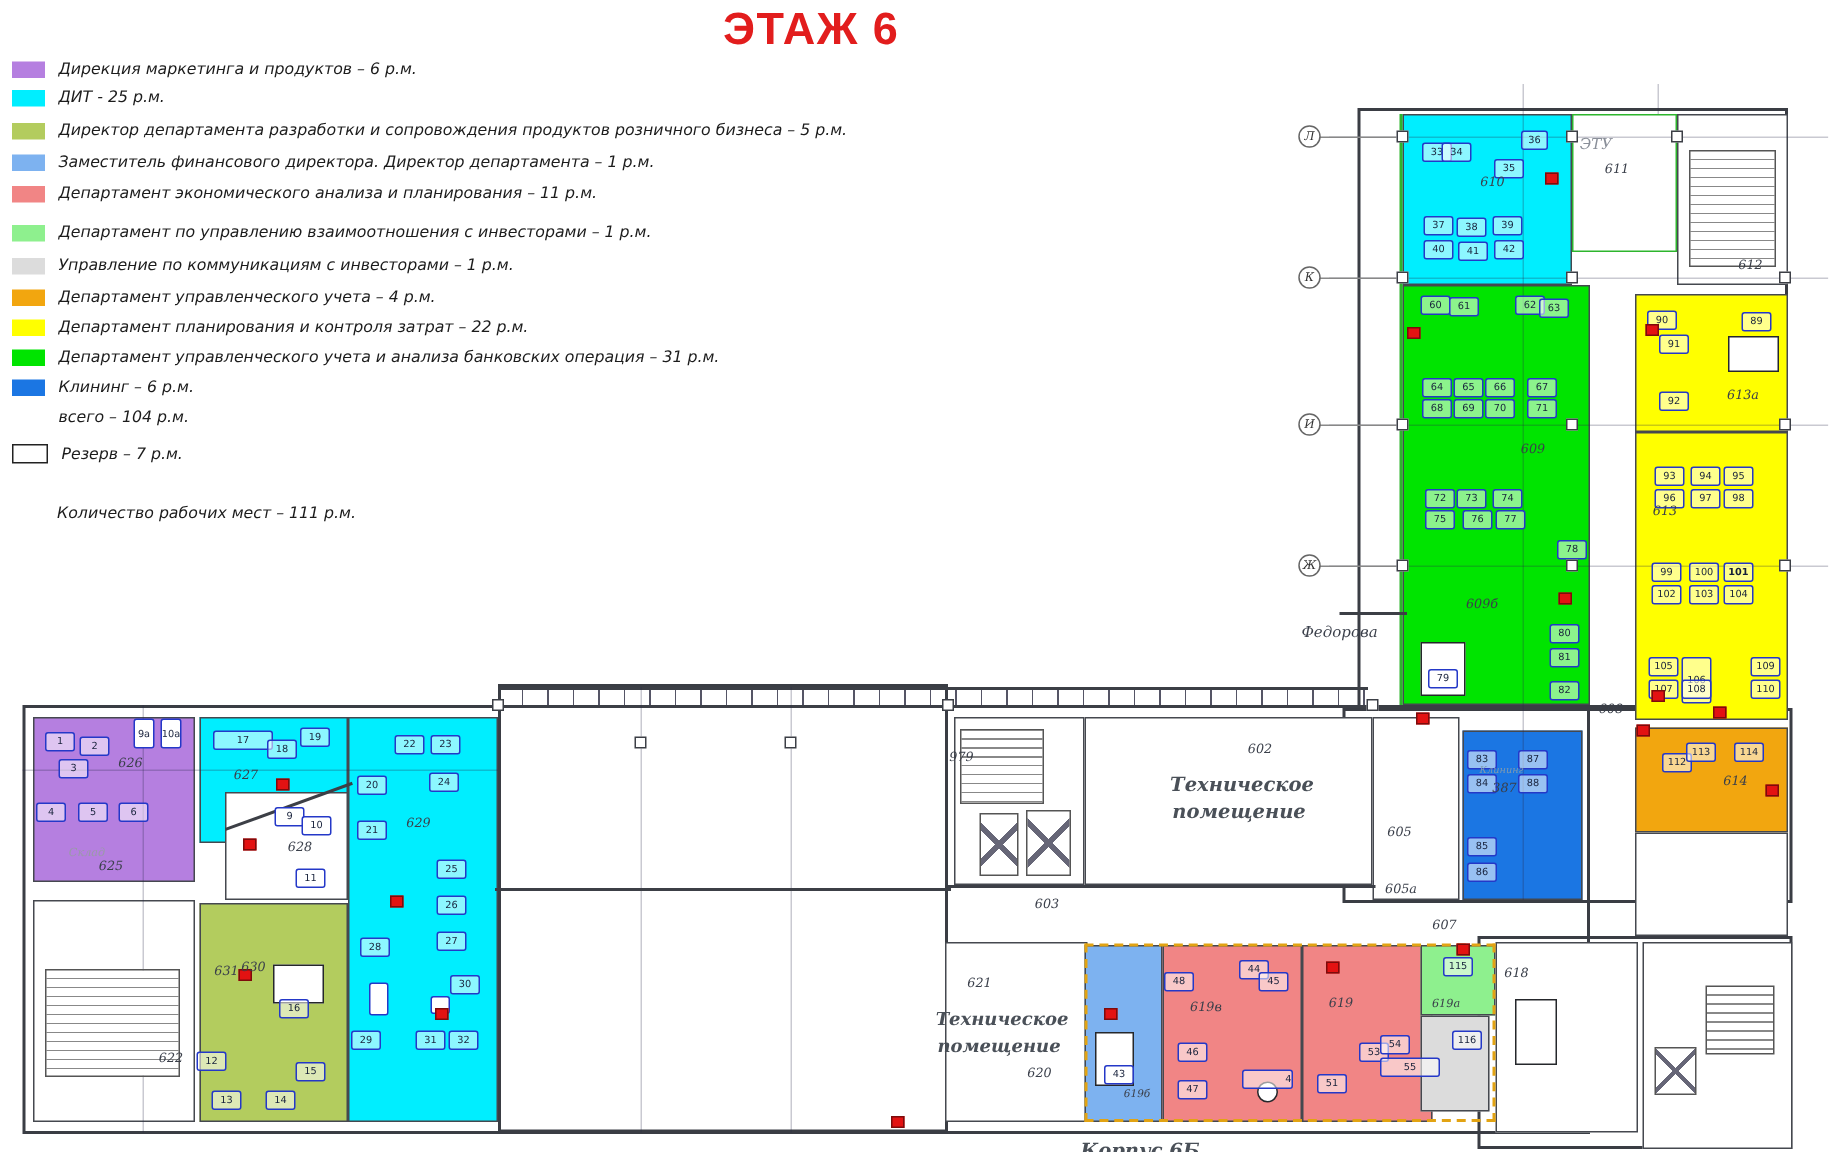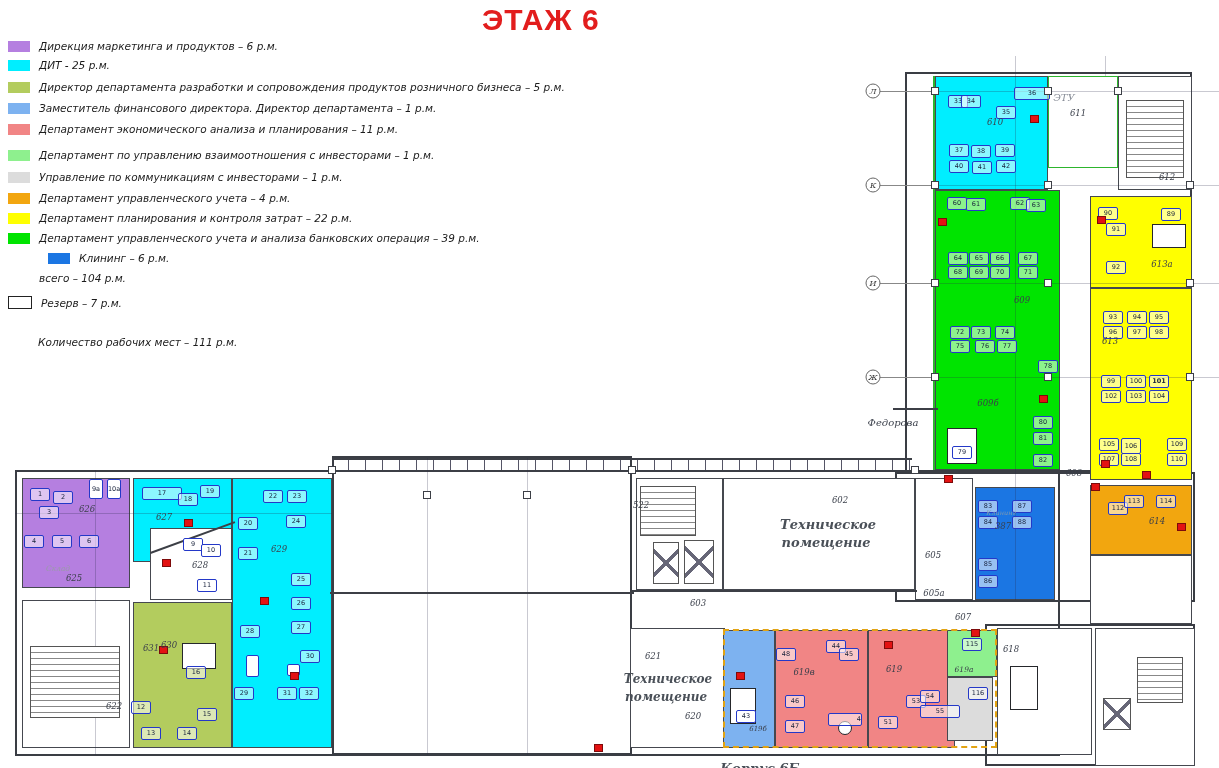--- a/index.html
+++ b/index.html
@@ -77,23 +77,23 @@
       <div class="legend-row" style="left: 8px; top: 192px;">
         <div class="legend-swatch" style="background: rgb(242, 166, 15);"></div>
         <div class="legend-label">Департамент управленческого учета – 4 р.м.</div>
       </div>
       <div class="legend-row" style="left: 8px; top: 212px;">
         <div class="legend-swatch" style="background: rgb(255, 255, 0);"></div>
         <div class="legend-label">Департамент планирования и контроля затрат – 22 р.м.</div>
       </div>
       <div class="legend-row" style="left: 8px; top: 232px;">
         <div class="legend-swatch" style="background: rgb(0, 228, 0);"></div>
-        <div class="legend-label">Департамент управленческого учета и анализа банковских операция – 39 р.м.</div>
-      </div>
-      <div class="legend-row" style="left: 8px; top: 252px; margin-left: 40px;">
+        <div class="legend-label">Департамент управленческого учета и анализа банковских операция – 31 р.м.</div>
+      </div>
+      <div class="legend-row" style="left: 8px; top: 252px;">
         <div class="legend-swatch" style="background: rgb(27, 118, 227);"></div>
         <div class="legend-label">Клининг – 6 р.м.</div>
       </div>
       <div class="legend-row" style="left: 8px; top: 272px;">
         <div class="legend-swatch" style="visibility: hidden;"></div>
         <div class="legend-label">всего  – 104 р.м.</div>
       </div>
       <div class="legend-row" style="left: 8px; top: 296px;">
         <div class="legend-swatch outlined"></div>
         <div class="legend-label">Резерв – 7 р.м.</div>
@@ -160,21 +160,21 @@
       <div class="elev" style="left: 1103px; top: 698px; width: 28px; height: 32px;"></div>
       <div class="mtable" style="left: 947px; top: 428px; width: 30px; height: 36px;"></div>
       <div class="mtable" style="left: 1152px; top: 224px; width: 34px; height: 24px;"></div>
       <div class="mtable" style="left: 1010px; top: 666px; width: 28px; height: 44px;"></div>
       <div class="mtable" style="left: 730px; top: 688px; width: 26px; height: 36px;"></div>
       <div class="mtable" style="left: 182px; top: 643px; width: 34px; height: 26px;"></div>
       <div class="circletab" style="left: 838px; top: 721px; width: 14px; height: 14px;"></div>
       <div class="desk" style="left: 948px; top: 94.5px; width: 20px; height: 13px;">33</div>
       <div class="desk" style="left: 961px; top: 94.5px; width: 20px; height: 13px;">34</div>
       <div class="desk" style="left: 996px; top: 105.5px; width: 20px; height: 13px;">35</div>
-      <div class="desk" style="left: 1014px; top: 86.5px; width: 36px; height: 13px;">36</div>
+      <div class="desk" style="left: 1014px; top: 86.5px; width: 18px; height: 13px;">36</div>
       <div class="desk" style="left: 949px; top: 143.5px; width: 20px; height: 13px;">37</div>
       <div class="desk" style="left: 971px; top: 144.5px; width: 20px; height: 13px;">38</div>
       <div class="desk" style="left: 995px; top: 143.5px; width: 20px; height: 13px;">39</div>
       <div class="desk" style="left: 949px; top: 159.5px; width: 20px; height: 13px;">40</div>
       <div class="desk" style="left: 972px; top: 160.5px; width: 20px; height: 13px;">41</div>
       <div class="desk" style="left: 996px; top: 159.5px; width: 20px; height: 13px;">42</div>
       <div class="desk" style="left: 947px; top: 196.5px; width: 20px; height: 13px;">60</div>
       <div class="desk" style="left: 966px; top: 197.5px; width: 20px; height: 13px;">61</div>
       <div class="desk" style="left: 1010px; top: 196.5px; width: 20px; height: 13px;">62</div>
       <div class="desk" style="left: 1026px; top: 198.5px; width: 20px; height: 13px;">63</div>
@@ -207,21 +207,21 @@
       <div class="desk" style="left: 1103px; top: 325.5px; width: 20px; height: 13px;">96</div>
       <div class="desk" style="left: 1127px; top: 325.5px; width: 20px; height: 13px;">97</div>
       <div class="desk" style="left: 1149px; top: 325.5px; width: 20px; height: 13px;">98</div>
       <div class="desk" style="left: 1101px; top: 374.5px; width: 20px; height: 13px;">99</div>
       <div class="desk" style="left: 1126px; top: 374.5px; width: 20px; height: 13px;">100</div>
       <div class="desk" style="left: 1149px; top: 374.5px; width: 20px; height: 13px; font-weight: bold;">101</div>
       <div class="desk" style="left: 1101px; top: 389.5px; width: 20px; height: 13px;">102</div>
       <div class="desk" style="left: 1126px; top: 389.5px; width: 20px; height: 13px;">103</div>
       <div class="desk" style="left: 1149px; top: 389.5px; width: 20px; height: 13px;">104</div>
       <div class="desk" style="left: 1099px; top: 437.5px; width: 20px; height: 13px;">105</div>
-      <div class="desk" style="left: 1121px; top: 437.5px; width: 20px; height: 16px;">106</div>
+      <div class="desk" style="left: 1121px; top: 437.5px; width: 20px; height: 31px;">106</div>
       <div class="desk" style="left: 1099px; top: 452.5px; width: 20px; height: 13px;">107</div>
       <div class="desk" style="left: 1121px; top: 452.5px; width: 20px; height: 13px;">108</div>
       <div class="desk" style="left: 1167px; top: 437.5px; width: 20px; height: 13px;">109</div>
       <div class="desk" style="left: 1167px; top: 452.5px; width: 20px; height: 13px;">110</div>
       <div class="desk" style="left: 978px; top: 499.5px; width: 20px; height: 13px;">83</div>
       <div class="desk" style="left: 978px; top: 515.5px; width: 20px; height: 13px;">84</div>
       <div class="desk" style="left: 1012px; top: 499.5px; width: 20px; height: 13px;">87</div>
       <div class="desk" style="left: 1012px; top: 515.5px; width: 20px; height: 13px;">88</div>
       <div class="desk" style="left: 978px; top: 557.5px; width: 20px; height: 13px;">85</div>
       <div class="desk" style="left: 978px; top: 574.5px; width: 20px; height: 13px;">86</div>
@@ -327,21 +327,21 @@
       <div class="plabel" style="left: 1162px; top: 264px;">613а</div>
       <div class="plabel" style="left: 1110px; top: 341px;">613</div>
       <div class="plabel" style="left: 1074px; top: 473px;">608</div>
       <div class="plabel" style="left: 1001px; top: 513px; font-size: 6.5px; color: rgb(127, 154, 176);">Клининг</div>
       <div class="plabel" style="left: 1003px; top: 526px;">387</div>
       <div class="plabel" style="left: 1157px; top: 521px;">614</div>
       <div class="plabel" style="left: 933px; top: 555px;">605</div>
       <div class="plabel" style="left: 934px; top: 593px;">605а</div>
       <div class="plabel" style="left: 963px; top: 617px;">607</div>
       <div class="plabel" style="left: 1011px; top: 649px;">618</div>
-      <div class="plabel" style="left: 641px; top: 505px;">522</div>
+      <div class="plabel" style="left: 641px; top: 505px;">979</div>
       <div class="plabel" style="left: 840px; top: 500px;">602</div>
       <div class="plabel big" style="left: 828px; top: 524px; font-size: 13px;">Техническое</div>
       <div class="plabel big" style="left: 826px; top: 542px; font-size: 13px;">помещение</div>
       <div class="plabel" style="left: 698px; top: 603px;">603</div>
       <div class="plabel" style="left: 653px; top: 656px;">621</div>
       <div class="plabel big" style="left: 668px; top: 679px; font-size: 12px;">Техническое</div>
       <div class="plabel big" style="left: 666px; top: 697px; font-size: 12px;">помещение</div>
       <div class="plabel" style="left: 693px; top: 716px;">620</div>
       <div class="plabel" style="left: 758px; top: 729px; font-size: 7px;">619б</div>
       <div class="plabel" style="left: 804px; top: 672px;">619в</div>

